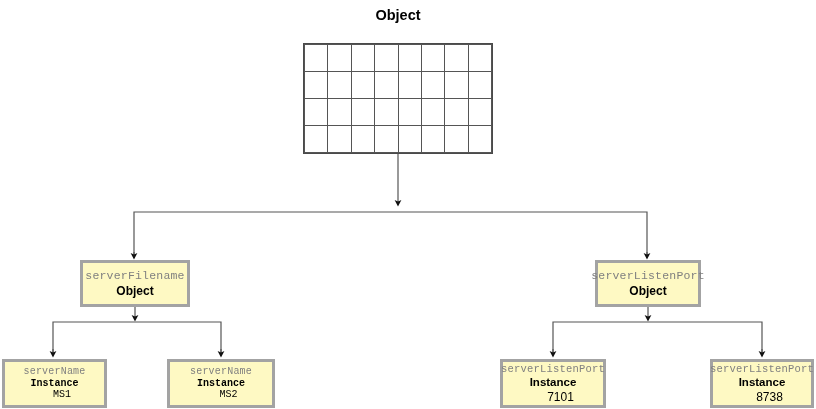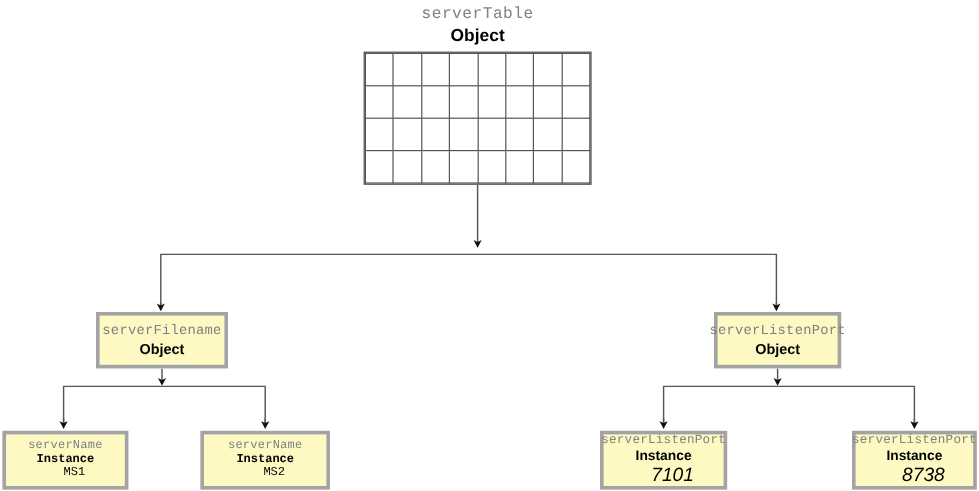--- a/index.html
+++ b/index.html
@@ -97,21 +97,21 @@
   .leaf-mono .node-kind,
   .leaf-mono .node-value {
     font-family: "Liberation Mono", "DejaVu Sans Mono", monospace;
     font-size: 10px;
   }
   .leaf-mono .node-kind,
   .leaf-mono .node-value { color: #000000; }
 
   .leaf-mixed .node-key { font-size: 10.5px; }
   .leaf-mixed .node-kind { font-size: 11.5px; margin-top: 1px; }
-  .leaf-mixed .node-value { font-size: 16px; font-style: italic; }
+  .leaf-mixed .node-value { font-size: 12px; }
 
   #node-servername-ms1 { left: 2px;   width: 105px; }
   #node-servername-ms2 { left: 167px; width: 108px; }
   #node-port-7101      { left: 500px; width: 106px; }
   #node-port-7201      { left: 710px; width: 104px; }
 </style>
 </head>
 <body>
 
 <svg id="diagram-canvas" viewBox="0 0 816 409" xmlns="http://www.w3.org/2000/svg">
@@ -132,21 +132,20 @@
   <line x1="53" y1="349" x2="53" y2="354" stroke="#555555" stroke-width="1.2" marker-end="url(#arrowhead)"></line>
   <line x1="221" y1="349" x2="221" y2="354" stroke="#555555" stroke-width="1.2" marker-end="url(#arrowhead)"></line>
 
   <line x1="648" y1="307" x2="648" y2="318" stroke="#555555" stroke-width="1.2" marker-end="url(#arrowhead)"></line>
   <polyline points="553,355 553,322 762,322 762,355" fill="none" stroke="#555555" stroke-width="1.2"></polyline>
   <line x1="553" y1="349" x2="553" y2="354" stroke="#555555" stroke-width="1.2" marker-end="url(#arrowhead)"></line>
   <line x1="762" y1="349" x2="762" y2="354" stroke="#555555" stroke-width="1.2" marker-end="url(#arrowhead)"></line>
 </svg>
 
 <div id="root-title">
-  <div class="node-key">serverTable</div>
   <div class="node-kind">Object</div>
 </div>
 
 <div id="root-table">
   <table>
     <tbody>
       <tr>
         <td></td>
         <td></td>
         <td></td>

